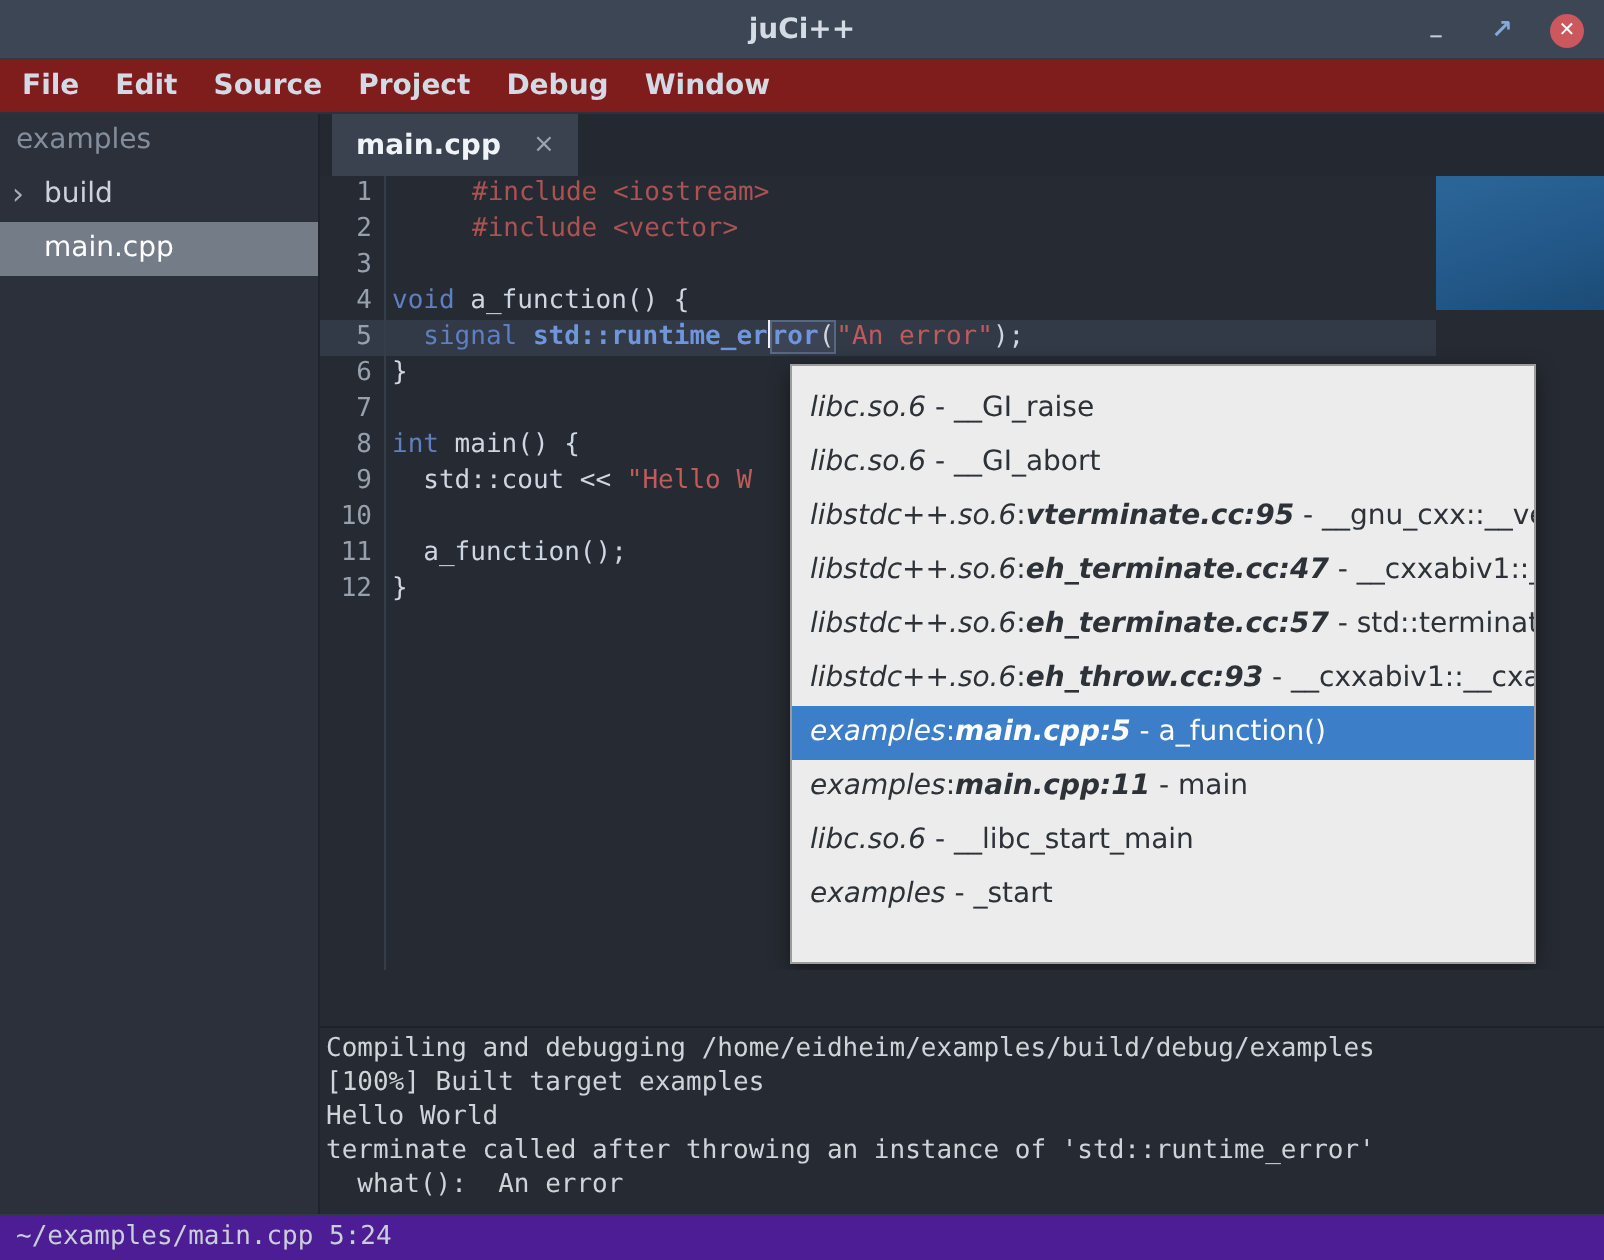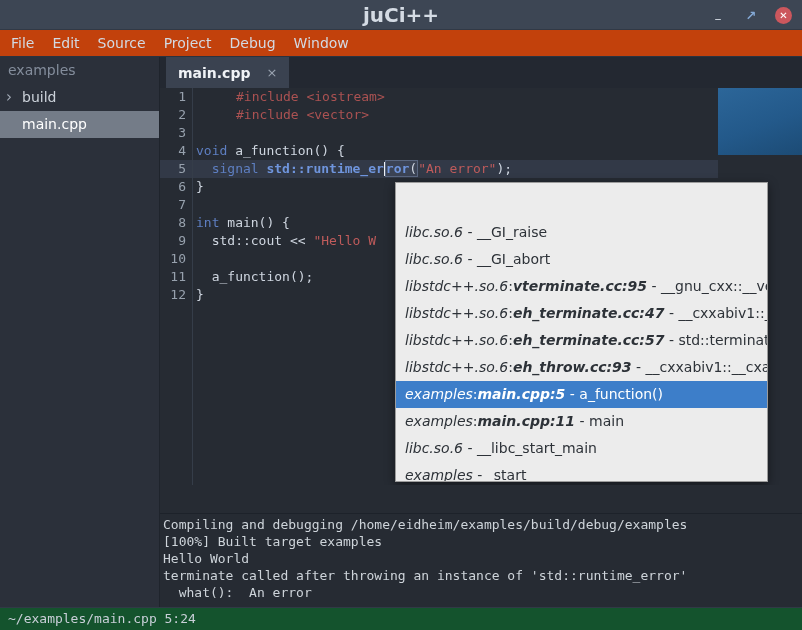--- a/index.html
+++ b/index.html
@@ -3,32 +3,32 @@
 <meta charset="utf-8">
 <style>
   html,body{margin:0;padding:0;}
   body{width:802px;height:630px;position:relative;overflow:hidden;background:#262b33;
        font-family:"DejaVu Sans",sans-serif;-webkit-font-smoothing:antialiased;}
 
   
   .titlebar{position:absolute;top:0;left:0;right:0;height:30px;background:#3d4654;
             border-bottom:1px solid #313946;box-sizing:border-box;
             display:flex;align-items:center;justify-content:center;}
-  .title{font-size:20px;color:#d4dbe4;font-weight:bold;}
+  .title{font-size:14px;color:#d4dbe4;font-weight:bold;}
   .win-controls{position:absolute;right:10px;top:0;height:30px;display:flex;align-items:center;gap:15px;}
   .wc{display:flex;align-items:center;justify-content:center;width:18px;height:18px;cursor:default;}
   .wc-min{color:#c7cdd6;font-size:14px;line-height:10px;padding-top:6px;}
   .wc-restore{color:#84a9d6;font-size:13px;font-weight:bold;}
   .wc-close{width:17px;height:17px;border-radius:50%;background:var(--close,#cc575d);
             color:#fff;font-size:10px;line-height:17px;text-align:center;}
 
   
-  .menubar{position:absolute;top:30px;left:0;right:0;height:27px;background:#c2410c;
+  .menubar{position:absolute;top:30px;left:0;right:0;height:27px;background:#7f1d1d;
            border-bottom:1px solid #2b323e;box-sizing:border-box;
-           display:flex;align-items:center;padding-left:2px;}
+           display:flex;align-items:center;padding-left:2px;font-weight:bold;}
   .menu-item{padding:0 9px;font-size:14px;color:#d3dae3;line-height:26px;}
 
   
   .sidebar{position:absolute;top:57px;left:0;width:160px;bottom:23px;background:#2b303a;
            border-right:1px solid #1f242c;box-sizing:border-box;}
   .sb-header{height:27px;line-height:27px;padding-left:8px;color:#848d9c;font-size:14px;}
   .tree-row{height:27px;line-height:27px;font-size:14px;color:#ccd2da;display:flex;align-items:center;}
   .tree-row.sel{background:#747c88;color:#ffffff;}
   .tree-row .exp{width:16px;margin-left:6px;color:#a5adb9;font-size:15px;}
   .tree-row .indent{width:22px;flex:none;}
@@ -57,35 +57,35 @@
   .caret{display:inline-block;width:0;height:14px;border-left:1px solid #eef2f7;vertical-align:middle;margin-top:-2px;}
   .occ{background:#3b4354;border-top:1px solid #5a6780;border-bottom:1px solid #5a6780;margin-top:20px;}
   .occL{border-left:1px solid #5a6780;}
   .occR{border-right:1px solid #5a6780;}
   .tooltip-box{position:absolute;left:558px;top:0;width:84px;height:67px;
                background:linear-gradient(160deg,#2c6699 0%,#23598a 55%,#1c4b75 100%);}
 
   
   .popup{position:absolute;left:235px;top:94px;width:373px;height:300px;background:#ececec;
          border:1px solid #9c9c9c;box-shadow:0 3px 10px rgba(0,0,0,.45);
-         box-sizing:border-box;padding-top:36px;overflow:hidden;}
+         box-sizing:border-box;padding-top:8px;overflow:hidden;}
   .srow{height:27px;line-height:27px;padding-left:9px;font-size:14px;color:#2d3238;
         white-space:nowrap;overflow:hidden;}
   .srow .sprefix{font-style:italic;}
   .srow .sfile{font-weight:bold;font-style:italic;}
   .srow.sel{background:var(--accent,#3d7ec9);color:#ffffff;}
 
   
   .console{position:absolute;left:160px;right:0;top:513px;height:122px;background:#262b33;
            border-top:1px solid #1d222a;box-sizing:border-box;padding:2px 0 0 3px;
            font-family:"DejaVu Sans Mono",monospace;font-size:13px;color:#ced4da;}
   .cline{height:17px;line-height:17px;white-space:pre;overflow:hidden;}
 
   
-  .statusbar{position:absolute;left:0;right:0;bottom:0;height:23px;background:#14532d;
+  .statusbar{position:absolute;left:0;right:0;bottom:0;height:23px;background:#4c1d95;
              border-top:1px solid #313946;box-sizing:border-box;
              font-family:"DejaVu Sans Mono",monospace;font-size:13px;color:#c9cfd8;}
   .status-left{position:absolute;left:8px;top:0;line-height:22px;}
   .status-center{position:absolute;left:50%;transform:translateX(-50%);top:0;line-height:22px;}
 </style>
 </head>
 <body>
 
 <div>
 

